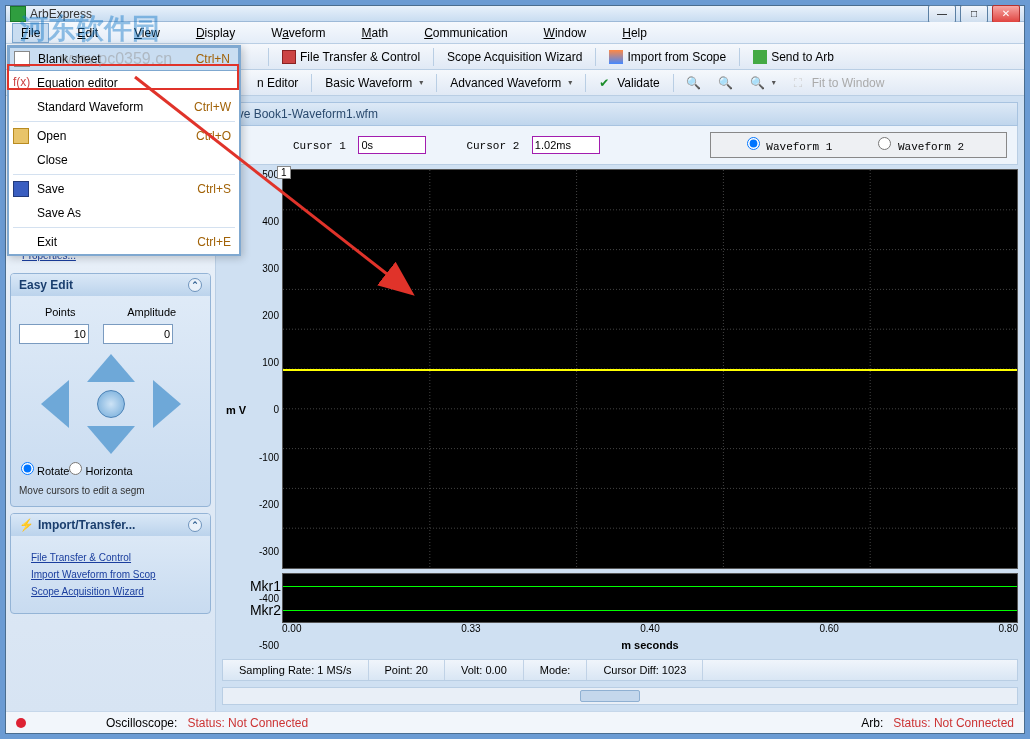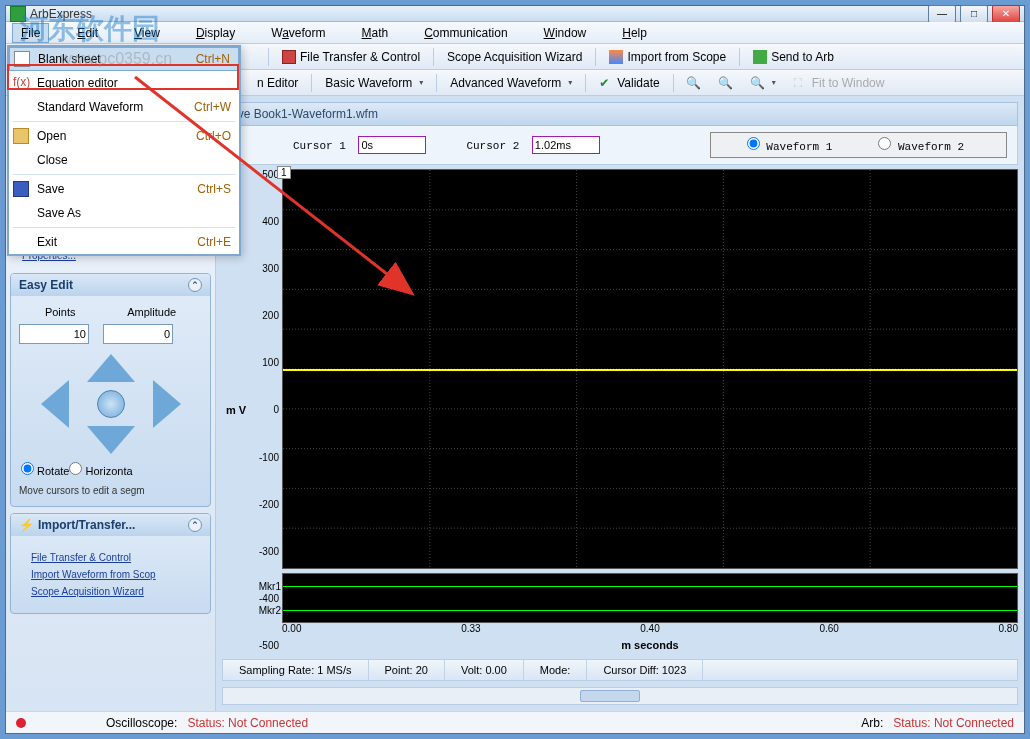--- a/index.html
+++ b/index.html
@@ -65,21 +65,21 @@
 .plot-area { flex:1; display:flex; margin-top:4px; min-height:0; }
 .yaxis-label { width:28px; display:flex; align-items:center; justify-content:center; font-size:11px; font-weight:bold; }
 .yaxis-ticks { width:32px; display:flex; flex-direction:column; justify-content:space-between; font-size:10px; text-align:right; padding-right:3px; }
 .plot-stack { flex:1; display:flex; flex-direction:column; }
 .plot-main { flex:5; background:#000; border:1px solid #555; position:relative; }
 .plot-grid { position:absolute; inset:0; }
 .plot-grid line { stroke:#444; stroke-dasharray:1 2; }
 .waveform-line { position:absolute; left:0; right:0; height:2px; background:yellow; top:50%; }
 .plot-marker { height:50px; background:#000; border:1px solid #555; margin-top:4px; position:relative; }
 .plot-marker .mkr-line { position:absolute; left:0; right:0; height:1px; background:#0f0; }
-.mkr-labels { position:absolute; left:-36px; top:0; bottom:0; width:34px; display:flex; flex-direction:column; justify-content:space-around; font-size:10px; text-align:right; }
+.mkr-labels { position:absolute; left:-36px; top:0; bottom:0; width:34px; display:flex; flex-direction:column; justify-content:space-around; font-size:14px; text-align:right; }
 .xaxis-ticks { height:14px; display:flex; justify-content:space-between; font-size:10px; padding:0 0; }
 .xaxis-label { text-align:center; font-size:11px; font-weight:bold; margin-top:2px; }
 
 .info-bar { height:22px; background:linear-gradient(#f0f5fb,#d9e6f4); border:1px solid #b9cee4; display:flex; align-items:center; font-size:11px; margin-top:8px; }
 .info-cell { padding:0 16px; border-right:1px solid #c0d2e6; height:100%; display:flex; align-items:center; }
 
 .hscroll { height:18px; background:#e9eff7; border:1px solid #b9cee4; margin-top:6px; position:relative; }
 .hscroll-thumb { position:absolute; left:45%; top:2px; height:12px; width:60px; background:#c4d7ec; border:1px solid #8fb0d2; border-radius:2px; }
 
 .statusbar { height:22px; background:#f2f6fb; border-top:1px solid #c6d7ea; display:flex; align-items:center; padding:0 10px; gap:10px; font-size:12px; }

